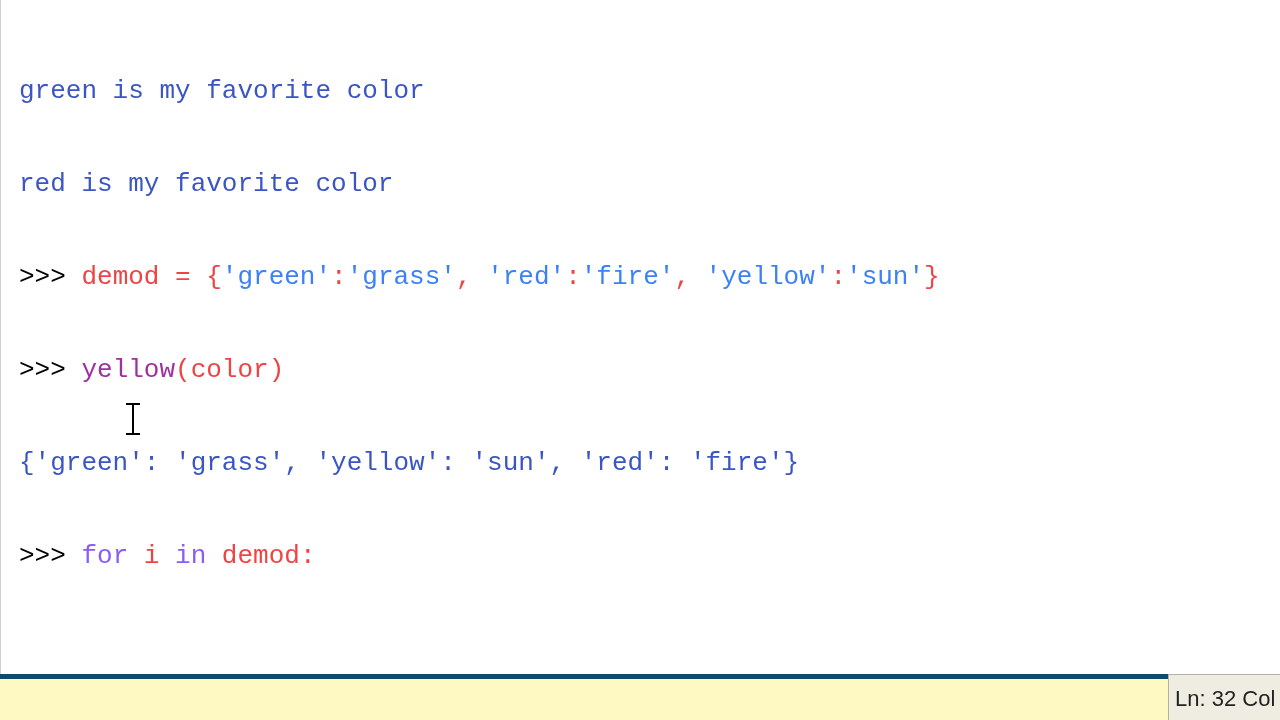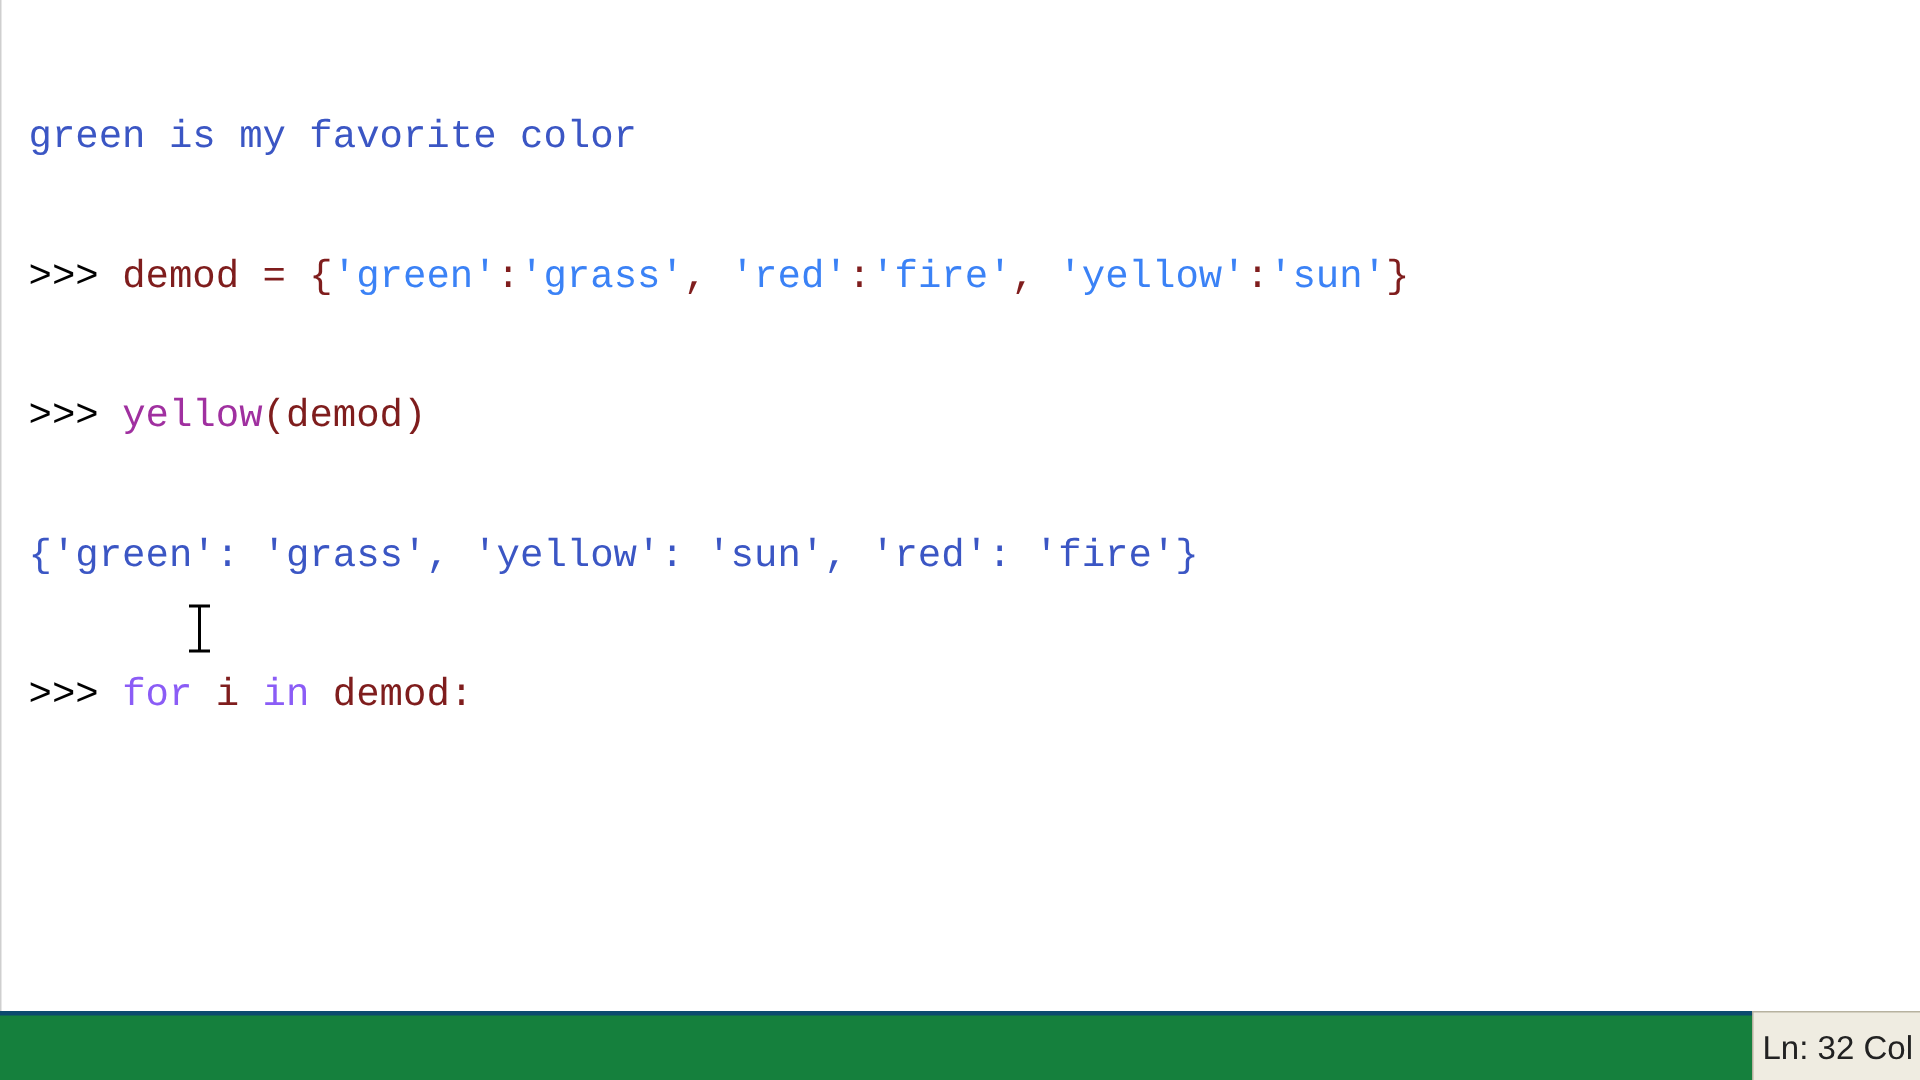--- a/index.html
+++ b/index.html
@@ -27,43 +27,43 @@
     padding: 14px 0 0 18px;
     font-size: 26px;
     line-height: 31px;
     white-space: pre;
     color: #000000;
     overflow: hidden;
     border-left: 1px solid #cfcfcf;
   }
   .line { display: block; }
   .prompt { color: #000; }
-  .code { color: #7f1d1d; }
+  .code { color: #ef4444; }
   .out-blue { color: #3b56c4; }
   .str-green { color: #3b82f6; }
   .kw-orange { color: #8b5cf6; }
   .builtin-purple { color: #a030a0; }
 
   .text-cursor-icon {
     position: absolute;
     left: 124px;
     top: 402px;
     width: 18px;
     height: 34px;
     pointer-events: none;
   }
 
   .statusbar {
     position: absolute;
     left: 0;
     right: 0;
     bottom: 0;
     height: 46px;
-    background: #15803d;
-    border-top: 3px solid #0c4a6e;
+    background: #fef9c3;
+    border-top: 5px solid #0c4a6e;
     box-sizing: border-box;
     padding-left: 35px;
   }
   .statusbox {
     position: absolute;
     right: 0;
     bottom: 0;
     height: 46px;
     min-width: 112px;
     border-left: 1px solid #b7b2a0;
@@ -80,22 +80,23 @@
   }
   .statusbox span { vertical-align: middle; }
 </style>
 </head>
 <body>
 
 <div class="shell">
 
   <div class="editor">
     <span class="line out-blue">green is my favorite color</span>
+    <span class="line out-blue">red is my favorite color</span>
     <span class="line"><span class="prompt">&gt;&gt;&gt; </span><span class="code">demod = {</span><span class="str-green">'green'</span><span class="code">:</span><span class="str-green">'grass'</span><span class="code">, </span><span class="str-green">'red'</span><span class="code">:</span><span class="str-green">'fire'</span><span class="code">, </span><span class="str-green">'yellow'</span><span class="code">:</span><span class="str-green">'sun'</span><span class="code">}</span></span>
-    <span class="line"><span class="prompt">&gt;&gt;&gt; </span><span class="builtin-purple">yellow</span><span class="code">(demod)</span></span>
+    <span class="line"><span class="prompt">&gt;&gt;&gt; </span><span class="builtin-purple">yellow</span><span class="code">(color)</span></span>
     <span class="line out-blue">{'green': 'grass', 'yellow': 'sun', 'red': 'fire'}</span>
     <span class="line"><span class="prompt">&gt;&gt;&gt; </span><span class="kw-orange">for</span><span class="code"> i </span><span class="kw-orange">in</span><span class="code"> demod:</span></span>
     
     
     
     
     
     
     
   </div>

